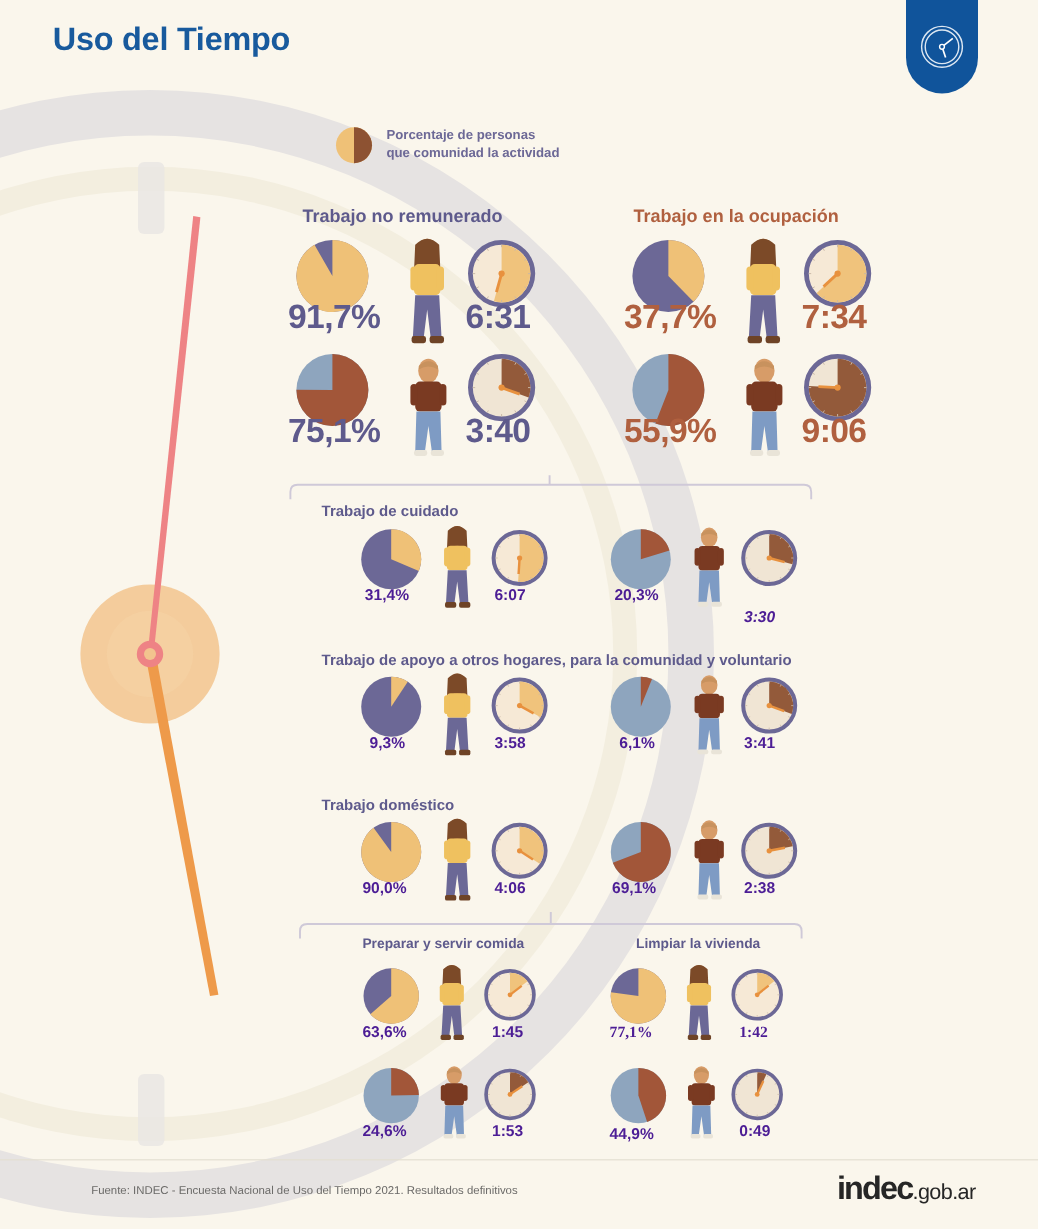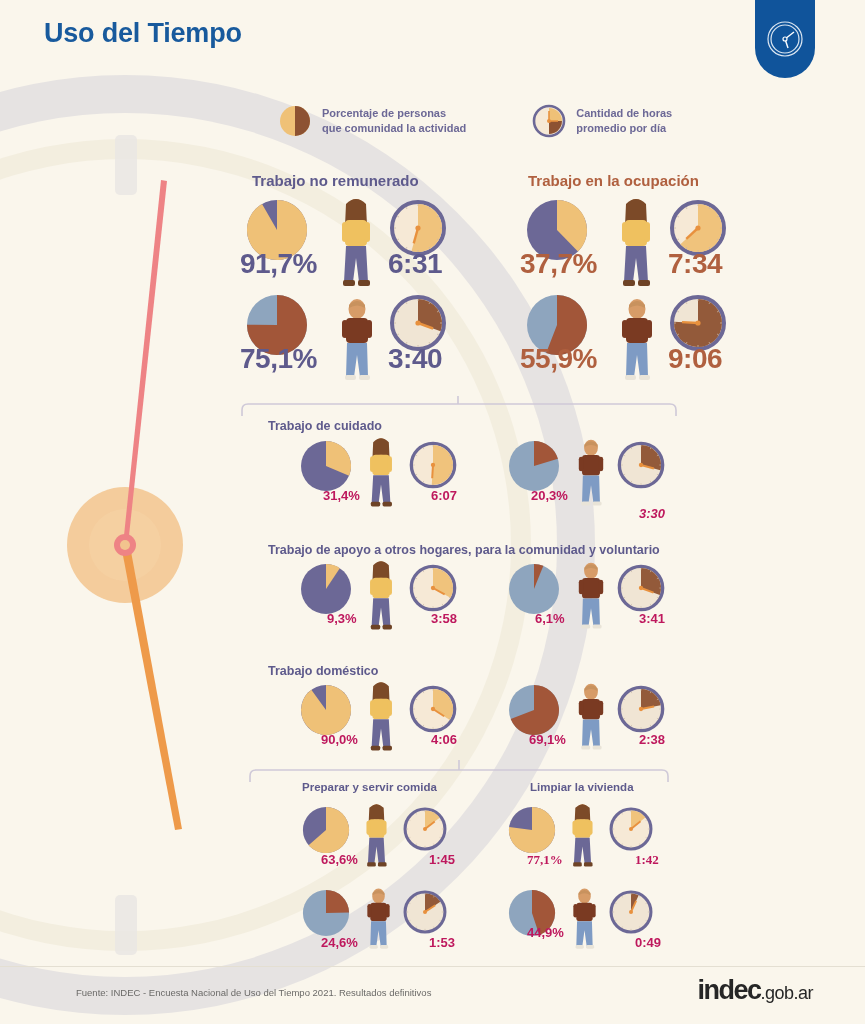--- a/index.html
+++ b/index.html
@@ -28,21 +28,21 @@
   .legend { position: absolute; top: 104px; left: 278px; display: flex; gap: 66px; z-index: 5; }
   .legend-item { display: flex; align-items: center; gap: 10px; }
   .legend-text { font-size: 11px; font-weight: bold; color: #6C6896; line-height: 1.35; }
 
   
   .sec-title { font-size: 15px; font-weight: bold; }
   .c-purple { color: #5E5A8C; }
   .c-terra  { color: #B0603F; }
 
   .big-val { font-size: 28px; font-weight: bold; letter-spacing: -0.5px; }
-  .mid-val { font-size: 13px; font-weight: bold; color: #be185d; margin-left: 19px; }
+  .mid-val { font-size: 13px; font-weight: bold; color: #4c1d95; }
   .sub-head { font-size: 12.5px; font-weight: bold; color: #5E5A8C; }
   .small-head { font-size: 11.5px; font-weight: bold; color: #5E5A8C; }
 
   
   .abs { position: absolute; z-index: 5; }
 
   
   .bracket { position: absolute; z-index: 4; }
 
   footer { position: absolute; left: 0; right: 0; bottom: 0; height: 58px;
@@ -102,34 +102,20 @@
     <div class="legend-item">
       <svg width="34" height="34" viewBox="0 0 34 34">
         <circle cx="17" cy="17" r="15" fill="#EFC177"></circle>
         <path d="M17 2 A15 15 0 0 1 17 32 Z" fill="#8D5232"></path>
       </svg>
       <div class="legend-text">
         <span>Porcentaje de personas</span><br>
         <span>que comunidad la actividad</span>
       </div>
     </div>
-    <div class="legend-item">
-      <svg width="34" height="34" viewBox="0 0 34 34">
-        <circle cx="17" cy="17" r="15" fill="#F6E9D6" stroke="#6C6896" stroke-width="2.6"></circle>
-        <path d="M17 17 L17 4 A13 13 0 0 1 30 17 Z" fill="#EFC177"></path>
-        <path d="M17 17 L30 17 A13 13 0 0 1 17 30 Z" fill="#8D5232"></path>
-        <line x1="17" y1="17" x2="17" y2="7" stroke="#E8913E" stroke-width="1.6"></line>
-        <line x1="17" y1="17" x2="26" y2="17" stroke="#E8913E" stroke-width="1.6"></line>
-        <circle cx="17" cy="17" r="2" fill="#E8913E"></circle>
-      </svg>
-      <div class="legend-text">
-        <span>Cantidad de horas</span><br>
-        <span>promedio por día</span>
-      </div>
-    </div>
   </div>
 
   <div class="abs sec-title c-purple" style="left:252px; top:172px;">Trabajo no remunerado</div>
 
   <div class="abs" style="left:240px; top:198px;">
     <div style="position:relative; width:230px; height:92px;">
       <div style="position:absolute; left:5px; top:0;">
         <svg width="64" height="64" viewBox="0 0 64 64">
           <circle cx="32" cy="32" r="30" fill="#6C6896"></circle>
           <path id="p1" d="M 32 32 L 32 2 A 30 30 0 1 1 17.05444683981528 5.9878789650652955 Z" fill="#EFC177"></path>
@@ -728,21 +714,21 @@
   </div>
 
   <div class="abs" style="left:508px; top:889px;">
     <div style="position:relative; width:150px; height:66px;">
       <div style="position:absolute; left:0; top:0;">
         <svg width="48" height="48" viewBox="0 0 52 52">
           <circle cx="26" cy="26" r="25" fill="#8EA5BE"></circle>
           <path class="slice" d="M 26 26 L 26 1 A 25 25 0 0 1 33.87466299138262 49.72740362475736 Z" fill="#A25639"></path>
         </svg>
       </div>
-      <div style="position:absolute; left:0px; top:36px;" class="mid-val">44,9%</div>
+      <div style="position:absolute; left:0px; top:48px;" class="mid-val">44,9%</div>
       <div style="position:absolute; left:59px; top:-2px;">
         <svg width="35" height="64" viewBox="0 0 46 86">
           <ellipse cx="23" cy="12" rx="8.5" ry="10" fill="#D79C68"></ellipse>
           <path d="M15 8 Q23 0 31 8 L31 11 Q23 6 15 11 Z" fill="#C8925E"></path>
           <rect x="12" y="21" width="22" height="25" rx="4" fill="#7A3A22"></rect>
           <rect x="8" y="23" width="6" height="18" rx="3" fill="#7A3A22"></rect>
           <rect x="32" y="23" width="6" height="18" rx="3" fill="#7A3A22"></rect>
           <path d="M13 46 L33 46 L34 80 L26 80 L23 58 L20 80 L12 80 Z" fill="#7E9BC4"></path>
           <rect x="11" y="78" width="11" height="5" rx="2" fill="#E9E4D8"></rect>
           <rect x="25" y="78" width="11" height="5" rx="2" fill="#E9E4D8"></rect>

